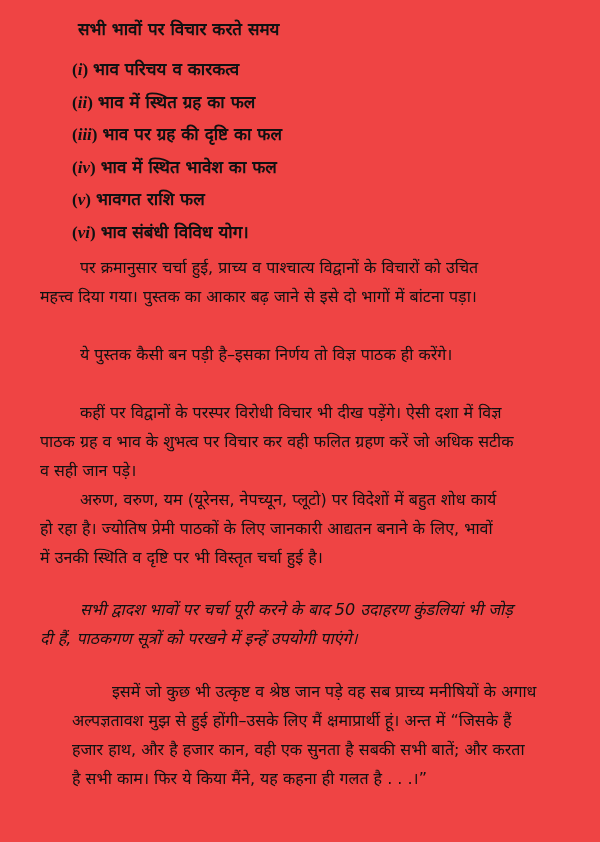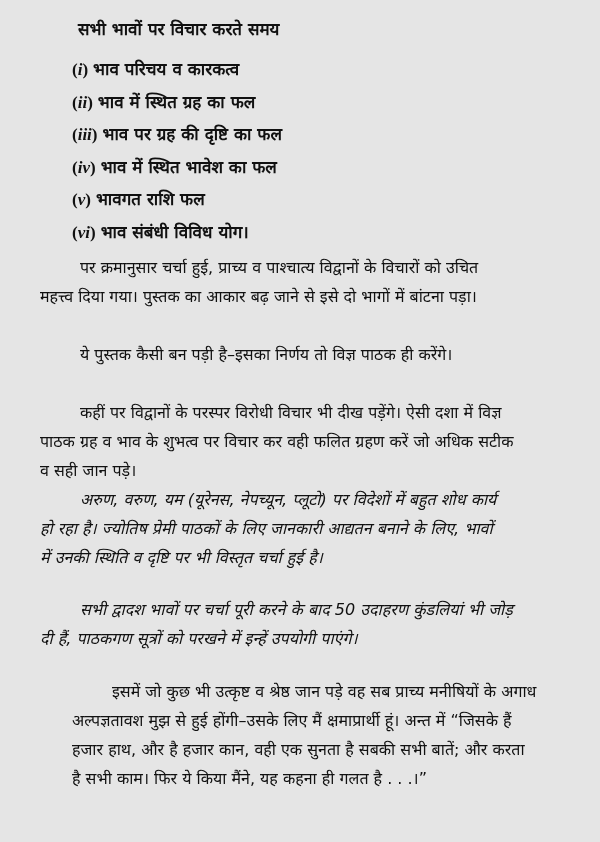--- a/index.html
+++ b/index.html
@@ -14,21 +14,21 @@
       position: relative;
       color: #111111;
       font-family: "DejaVu Sans", "Liberation Sans", sans-serif;
     }
     .page {
       position: absolute;
       left: 0;
       top: 0;
       width: 600px;
       height: 842px;
-      background: #e5e5e5;
+      background: #ef4444;
     }
     .heading {
       position: absolute;
       left: 78px;
       top: 18px;
       font-size: 17px;
       font-weight: bold;
       line-height: 22px;
       white-space: nowrap;
     }
@@ -97,21 +97,21 @@
   <div class="para" style="top:340px;">
     <span class="line indent">ये पुस्तक कैसी बन पड़ी है–इसका निर्णय तो विज्ञ पाठक ही करेंगे।</span>
   </div>
 
   <div class="para" style="top:398px;">
     <span class="line indent">कहीं पर विद्वानों के परस्पर विरोधी विचार भी दीख पड़ेंगे। ऐसी दशा में विज्ञ</span>
     <span class="line">पाठक ग्रह व भाव के शुभत्व पर विचार कर वही फलित ग्रहण करें जो अधिक सटीक</span>
     <span class="line">व सही जान पड़े।</span>
   </div>
 
-  <div class="para" style="top:485px;font-style:italic;">
+  <div class="para" style="top:485px;">
     <span class="line indent">अरुण, वरुण, यम (यूरेनस, नेपच्यून, प्लूटो) पर विदेशों में बहुत शोध कार्य</span>
     <span class="line">हो रहा है। ज्योतिष प्रेमी पाठकों के लिए जानकारी आद्यतन बनाने के लिए, भावों</span>
     <span class="line">में उनकी स्थिति व दृष्टि पर भी विस्तृत चर्चा हुई है।</span>
   </div>
 
   <div class="para" style="top:595px;font-style:italic;">
     <span class="line indent">सभी द्वादश भावों पर चर्चा पूरी करने के बाद 50 उदाहरण कुंडलियां भी जोड़</span>
     <span class="line">दी हैं, पाठकगण सूत्रों को परखने में इन्हें उपयोगी पाएंगे।</span>
   </div>
 

